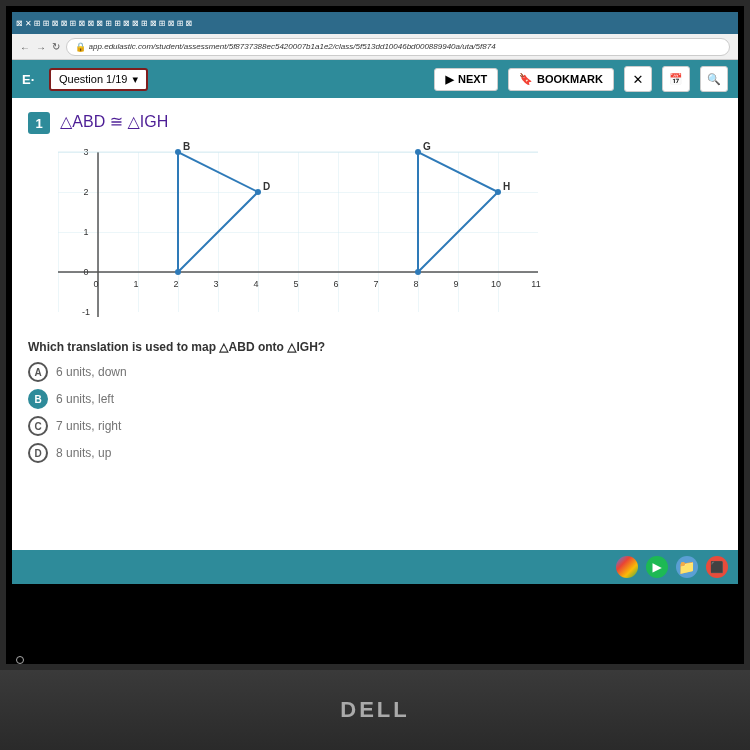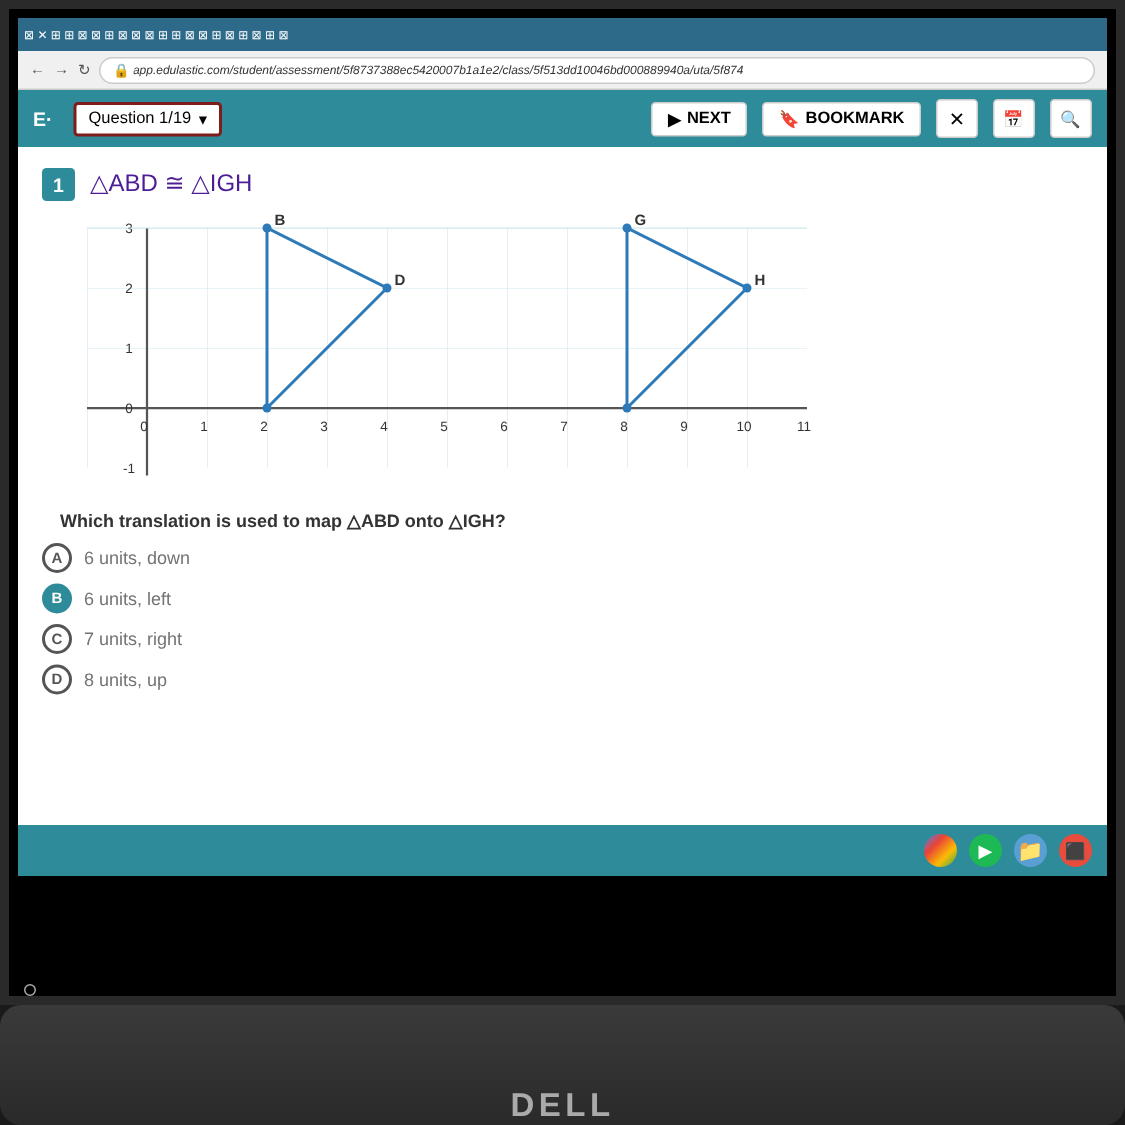--- a/index.html
+++ b/index.html
@@ -24,23 +24,22 @@
     }
 
     .laptop-bottom {
       position: absolute;
       bottom: 0;
       left: 0;
       right: 0;
       height: 80px;
       background: linear-gradient(180deg, #3a3a3a 0%, #2a2a2a 100%);
       display: flex;
-      align-items: flex-end;
+      align-items: center;
       justify-content: center;
-      border-radius: 14px;
     }
 
     .dell-logo {
       color: #aaa;
       font-size: 22px;
       font-weight: bold;
       letter-spacing: 3px;
     }
 
     
@@ -203,21 +202,21 @@
     }
 
     .graph-svg {
       display: block;
     }
 
     
     .question-text {
       font-size: 12px;
       color: #333;
-      margin: 8px 12px;
+      margin: 8px 0;
       font-style: italic;
     }
 
     .question-text b {
       font-style: normal;
       font-weight: bold;
     }
 
     
     .answer-choices {

